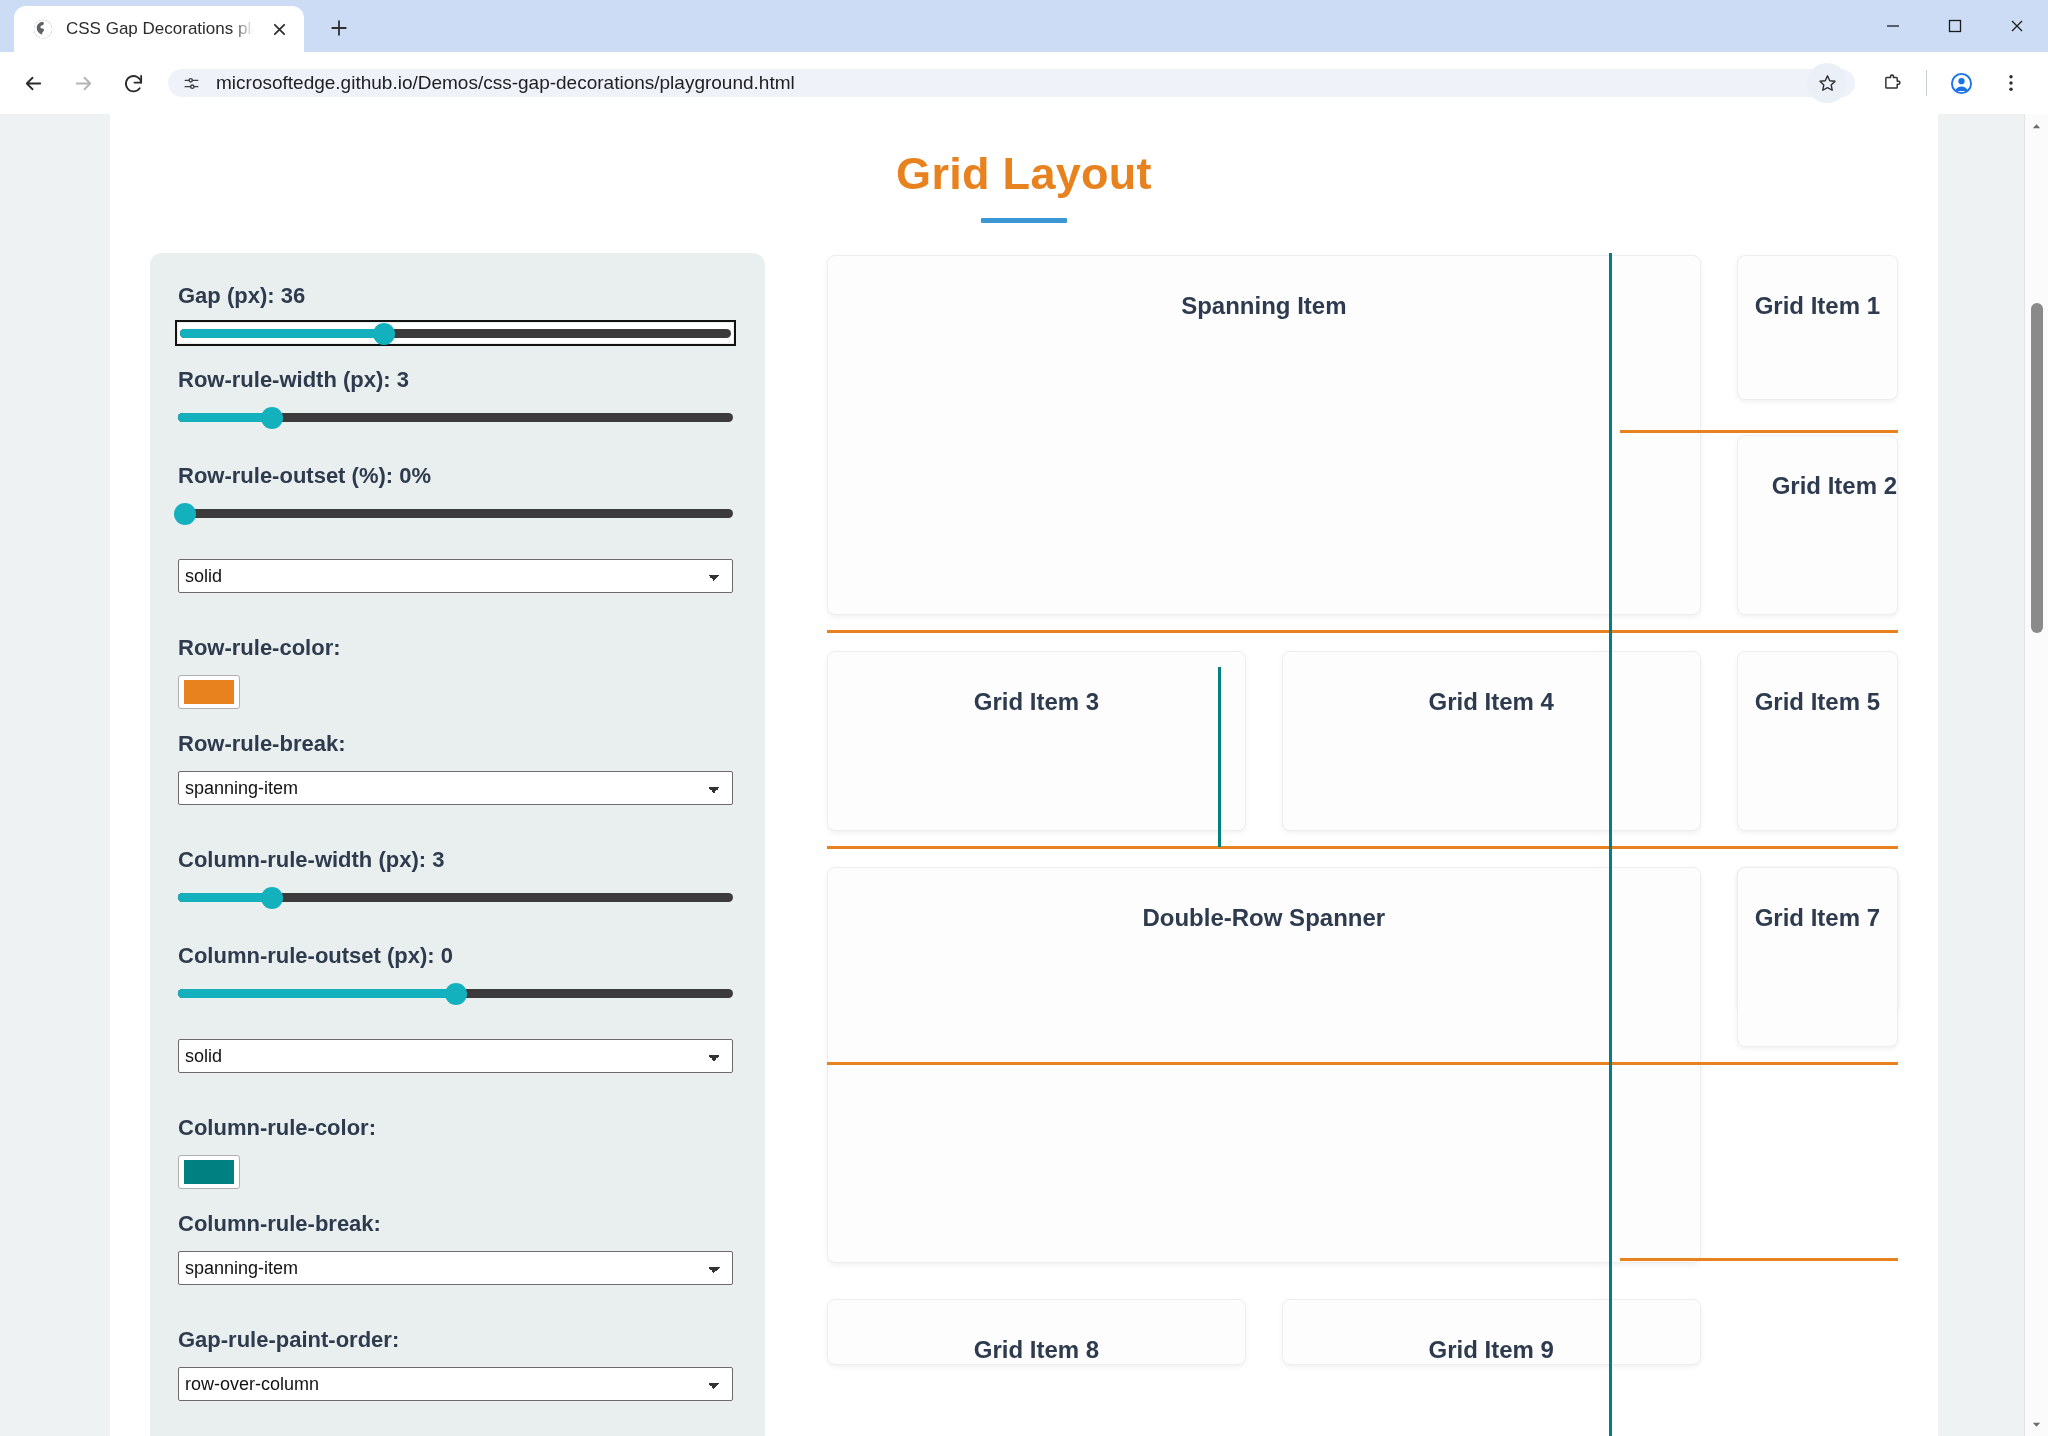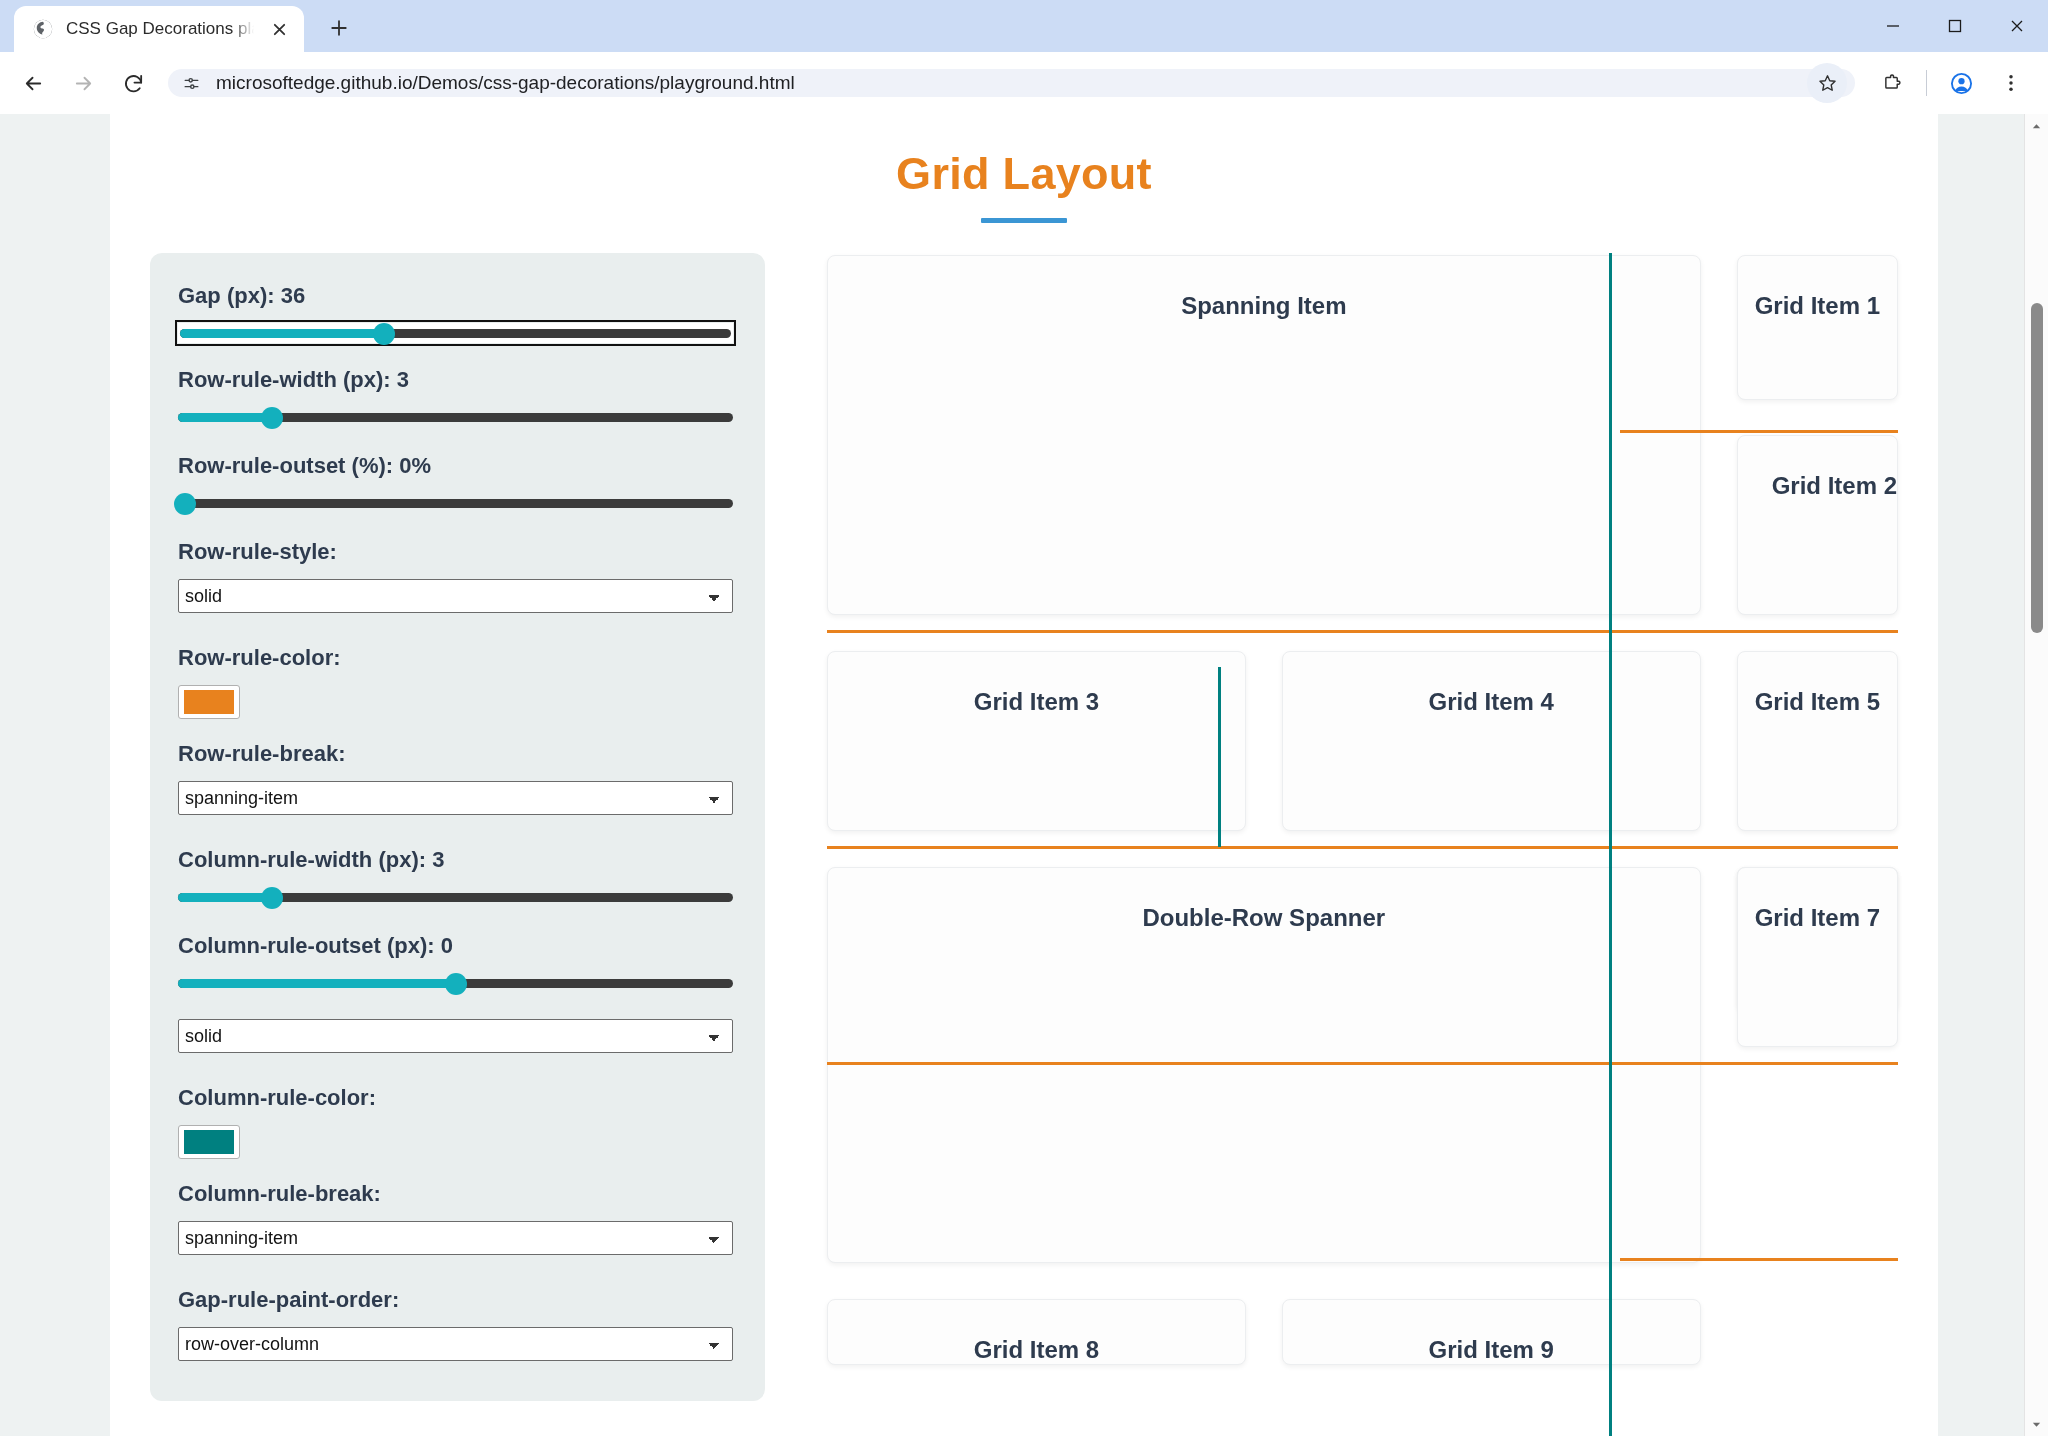--- a/index.html
+++ b/index.html
@@ -182,21 +182,21 @@
     align-items: flex-start;
   }
 
   
   .panel {
     width: 615px; flex: 0 0 615px;
     background: #e9eeee;
     border-radius: 12px;
     padding: 30px 32px 34px 28px;
   }
-  .ctrl { margin-bottom: 6px; }
+  .ctrl { margin-bottom: 16px; }
   .ctrl-label {
     font-size: 22px;
     font-weight: 700;
     color: #2e3b4e;
     margin-bottom: 14px;
     display: block;
   }
   .slider-wrap { padding: 4px 0 24px 0; }
   .slider-wrap.focused {
     outline: 2px solid #111;
@@ -430,21 +430,20 @@
             <div class="slider-wrap">
               <div class="slider">
                 <div class="slider-track"></div>
                 <div class="slider-fill" style="width:0%"></div>
                 <div class="slider-thumb" style="left:1.3%"></div>
               </div>
             </div>
           </div>
 
           <div class="ctrl">
-            <span class="ctrl-label">Row-rule-style:</span>
             <select class="ctrl-select">
               <option>solid</option>
             </select>
           </div>
 
           <div class="ctrl">
             <span class="ctrl-label">Row-rule-color:</span>
             <div class="color-swatch">
               <i style="background:#e8821e"></i>
             </div>

